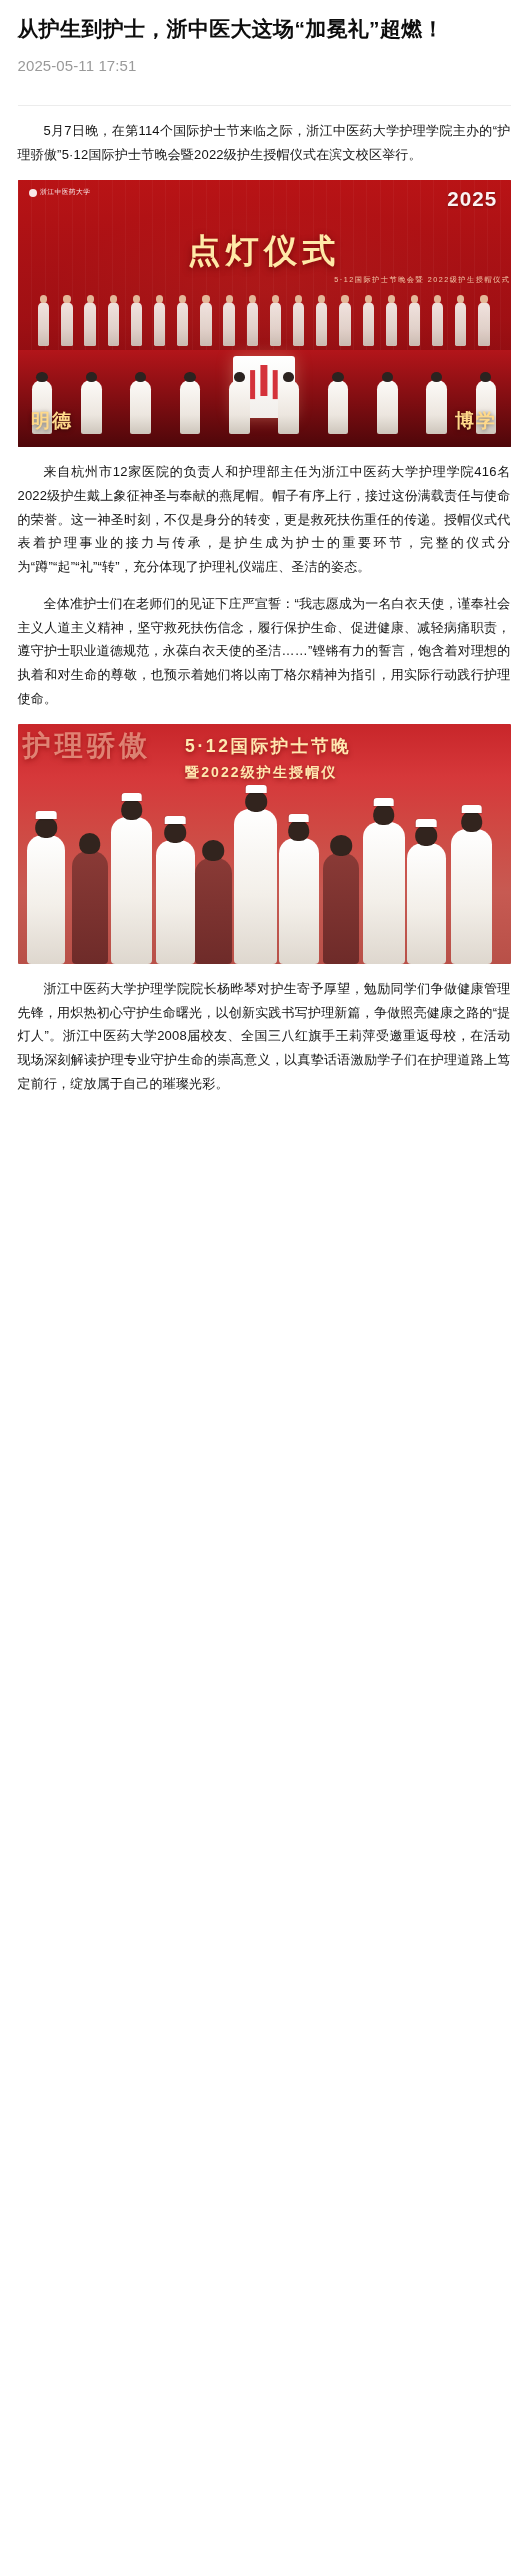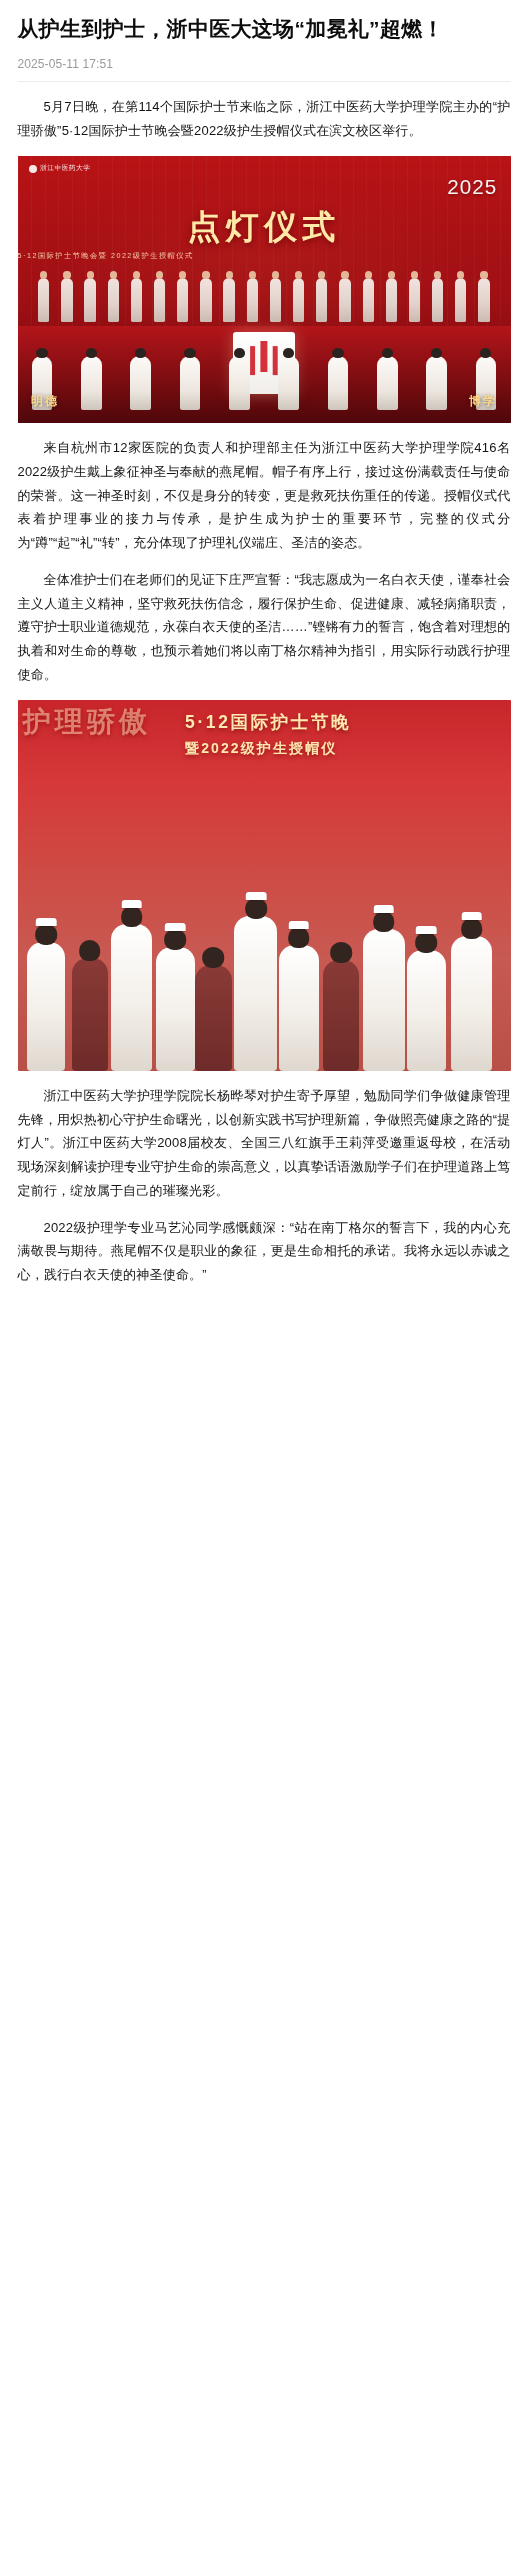--- a/index.html
+++ b/index.html
@@ -29,24 +29,24 @@
   }
   .byline {
     font-size: 9.8px;
     color: #8a8a8a;
     line-height: 1.6;
     margin-bottom: 3.1px;
     letter-spacing: 0.1px;
   }
   .byline .sep { display: inline-block; width: 5.2px; }
   .timestamp {
-    font-size: 12px;
+    font-size: 15px;
     color: #9a9a9a;
     letter-spacing: 0.1px;
-    margin-bottom: 10px;
+    margin-bottom: 31px;
   }
   .rule {
     height: 0.5px;
     background: #ececec;
     margin: 0 0 13.4px 0;
     border: 0;
   }
   p.body {
     font-size: 13px;
     line-height: 1.82;
@@ -84,36 +84,35 @@
     font-size: 6.7px; color: rgba(255,255,255,0.92);
     letter-spacing: 0.5px;
     display: flex; align-items: center; gap: 3.1px;
   }
   .p1-logo .dot {
     width: 8.2px; height: 8.2px; border-radius: 50%;
     background: rgba(255,255,255,0.9);
   }
   .p1-year {
     position: absolute; right: 13.4px; top: 7.2px;
-    font-size: 20.6px; font-weight: normal; color: #ffffff;
+    font-size: 20.6px; font-weight: bold; color: #ffffff;
     letter-spacing: 1px; opacity: 0.95;
     text-shadow: 0 1px 3.1px rgba(0,0,0,0.4);
-    margin-top: 12px;
   }
   .p1-title {
     position: absolute; left: 0; right: 0; top: 49px;
     text-align: center;
     font-size: 33px; font-weight: bold;
     color: #ffe9a8;
     letter-spacing: 5.2px;
     text-shadow: 0 2.1px 7.2px rgba(90,0,0,0.7);
   }
   .p1-subtitle {
     position: absolute; left: 0; right: 0; top: 94px;
-    text-align: left;
+    text-align: right;
     font-size: 7.2px; color: rgba(255,228,190,0.85);
     letter-spacing: 1.5px; line-height: 1.7;
   }
   .p1-choir {
     position: absolute; left: 20.6px; right: 20.6px; top: 110px; height: 56px;
     display: flex; justify-content: space-between; align-items: flex-end;
   }
   .p1-choir i {
     display: block; width: 11.3px; height: 44px;
     background: linear-gradient(180deg, #f7f3ee 0%, #e7e0d8 60%, #cfc7bd 100%);
@@ -154,30 +153,30 @@
     border-radius: 9.3px 9.3px 2.1px 2.1px;
     position: relative;
   }
   .p1-row span::before {
     content: ""; position: absolute; left: 4.6px; top: -8.2px;
     width: 11.3px; height: 10.3px; border-radius: 50% 50% 45% 45%;
     background: #2b2320;
   }
   .p1-badge-left, .p1-badge-right {
     position: absolute; bottom: 13.4px;
-    font-size: 12px; font-weight: bold; color: #ffd98a;
+    font-size: 19px; font-weight: bold; color: #ffd98a;
     letter-spacing: 2.1px;
     text-shadow: 0 1px 4.1px rgba(0,0,0,0.5);
   }
   .p1-badge-left { left: 13.4px; }
   .p1-badge-right { right: 13.4px; }
 
   
   .photo2 {
-    height: 371px;
+    height: 240px;
     background: linear-gradient(180deg, #c8262a 0%, #d6383a 22%, #cf4a44 45%, #c75a52 70%, #b85048 100%);
     position: relative;
   }
   .p2-banner {
     position: absolute; right: 0; left: 34%; top: 5.2px; height: 62px;
     color: #ffe8b0;
     font-size: 17.5px; font-weight: bold; letter-spacing: 2.6px;
     line-height: 1.5;
     text-shadow: 0 1.5px 5.2px rgba(110,0,0,0.6);
     padding-top: 4.1px;
@@ -299,18 +298,17 @@
       <div class="person" style="left:53%; width:40px;  height:126px;"></div>
       <div class="person dark" style="left:62%; width:36px; height:111px;"></div>
       <div class="person" style="left:70%; width:42px;  height:142px;"></div>
       <div class="person" style="left:79%; width:39px;  height:121px;"></div>
       <div class="person" style="left:88%; width:41px;  height:135px;"></div>
     </div>
   </div>
 
   <p class="body">浙江中医药大学护理学院院长杨晔琴对护生寄予厚望，勉励同学们争做健康管理先锋，用炽热初心守护生命曙光，以创新实践书写护理新篇，争做照亮健康之路的“提灯人”。浙江中医药大学2008届校友、全国三八红旗手王莉萍受邀重返母校，在活动现场深刻解读护理专业守护生命的崇高意义，以真挚话语激励学子们在护理道路上笃定前行，绽放属于自己的璀璨光彩。</p>
 
-  <p class="body">2022级护理学专业马艺沁同学感慨颇深：“站在南丁格尔的誓言下，我的内心充满敬畏与期待。燕尾帽不仅是职业的象征，更是生命相托的承诺。我将永远以赤诚之心，践行白衣天使的神圣使命。”</p>
 
 
   <div class="footer-space"></div>
 </div>
 
 
 </body></html>

